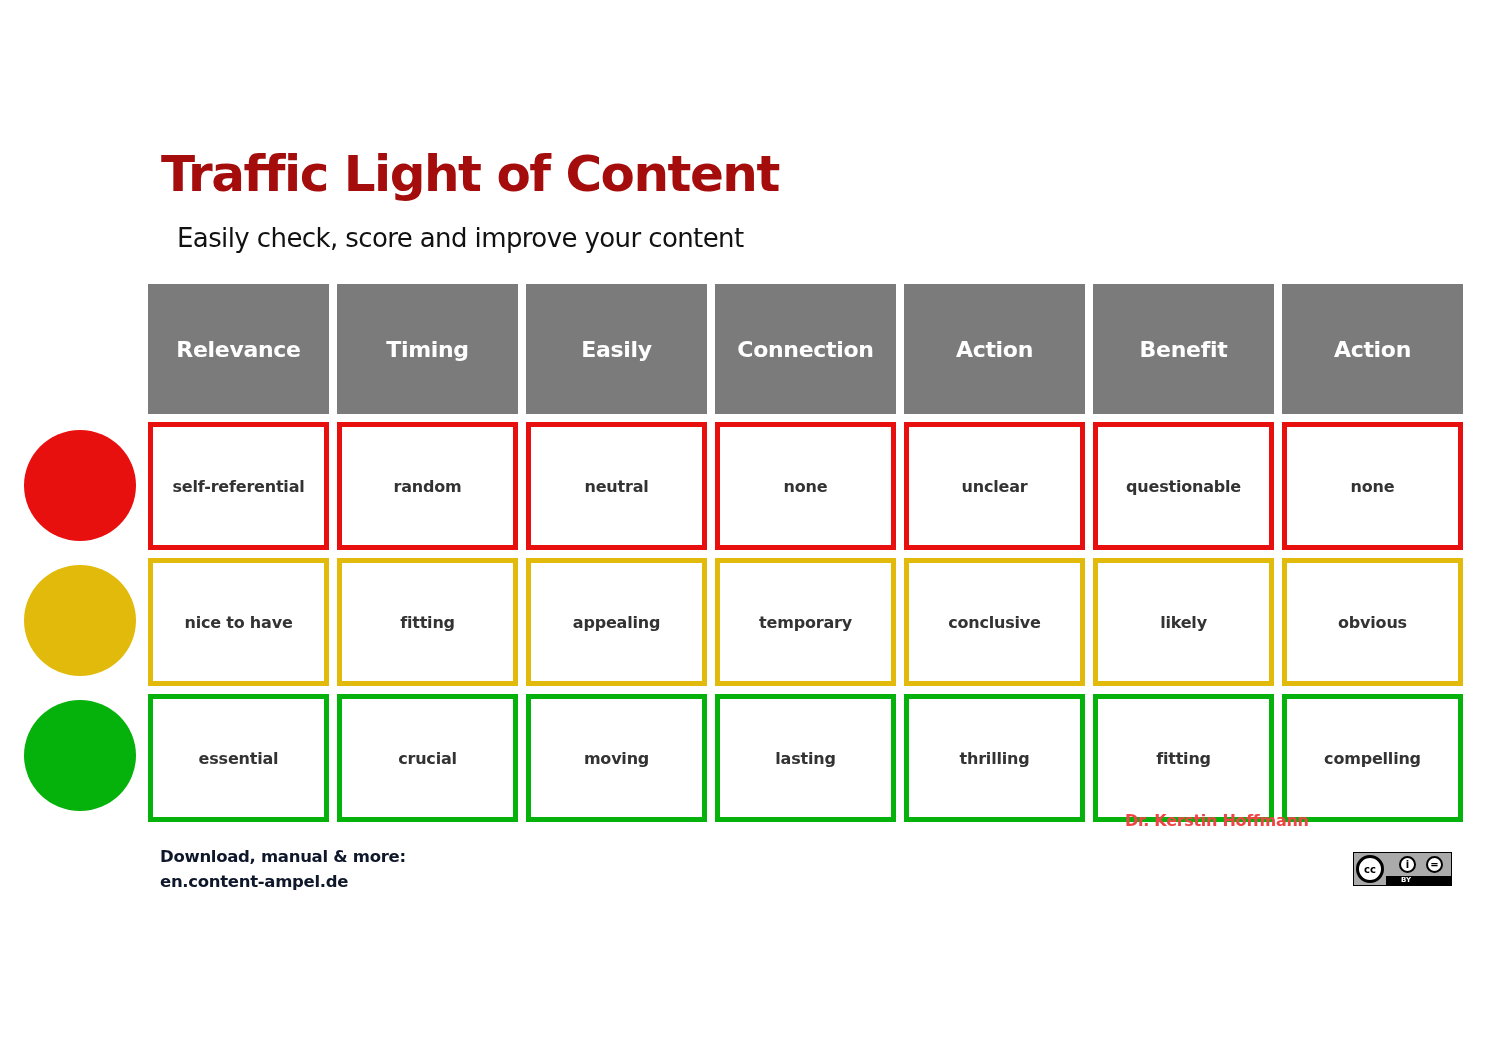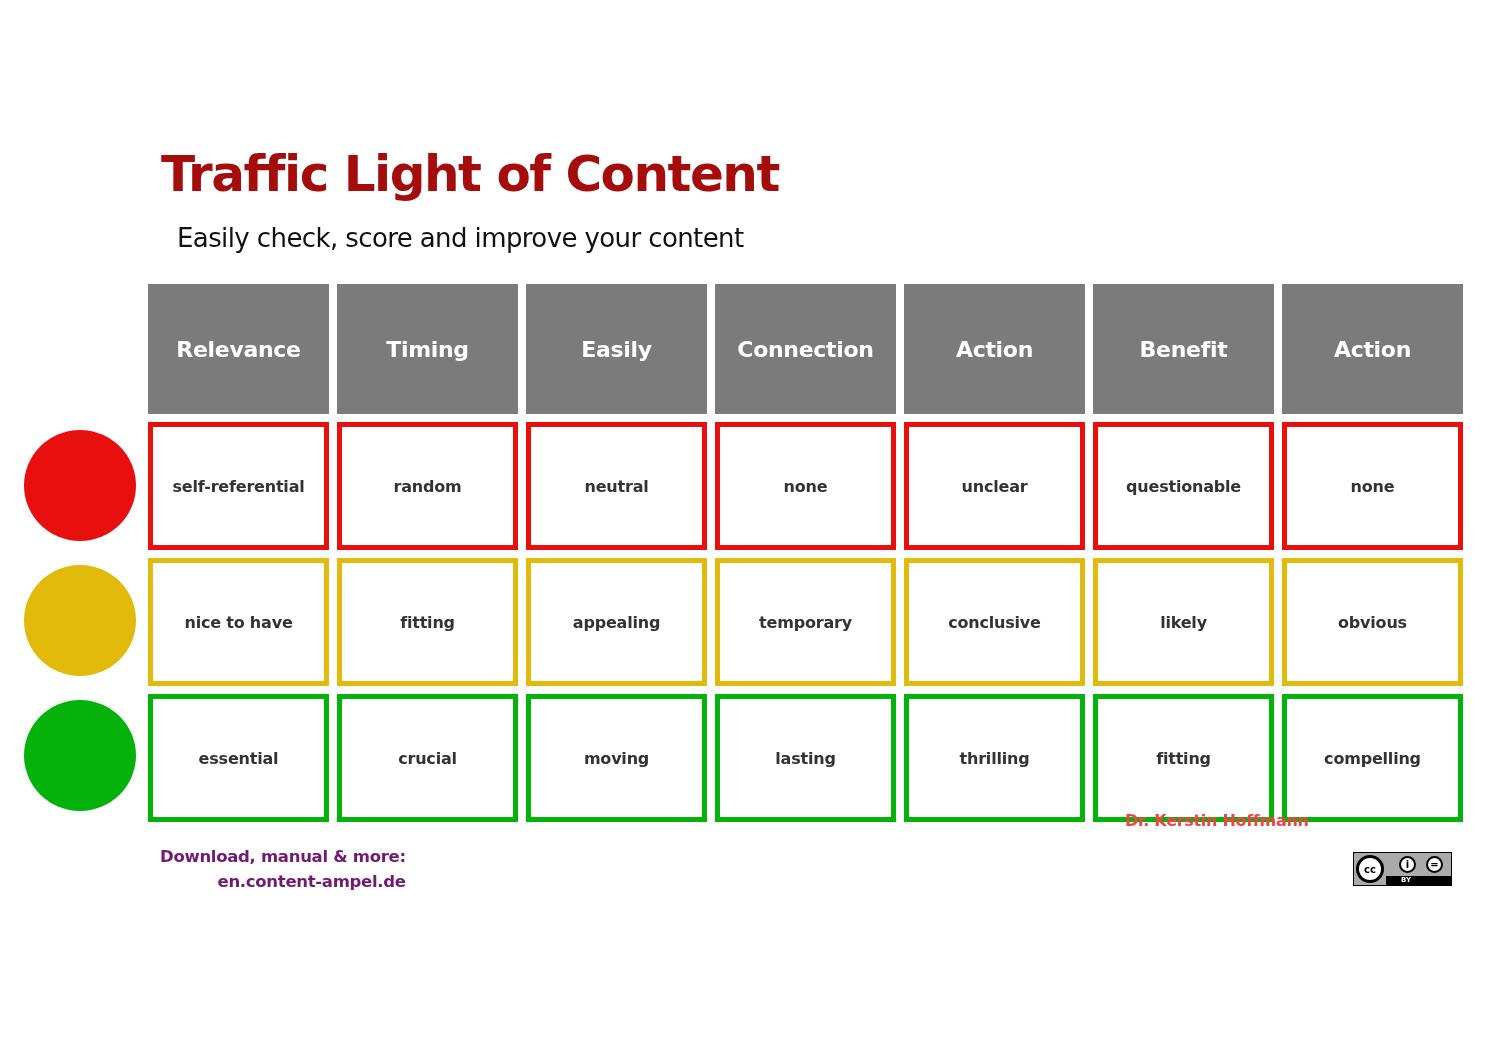--- a/index.html
+++ b/index.html
@@ -34,21 +34,21 @@
       display: flex; align-items: center; justify-content: center;
       font-size: 16px; font-weight: bold; color: #333; letter-spacing: -0.2px;
       text-align: center;
     }
     .lights { position: absolute; left: 24px; top: 430px; }
     .light {
       position: absolute; left: 0; width: 112px; height: 111px; border-radius: 50%;
     }
     .footer-left {
       position: absolute; left: 160px; top: 844px; font-size: 16.5px; font-weight: bold;
-      color: #701a75; line-height: 25px; letter-spacing: -0.3px; text-align: right;
+      color: #0f172a; line-height: 25px; letter-spacing: -0.3px;
     }
     .author {
       position: absolute; left: 1125px; top: 811px; font-size: 16px; font-weight: bold;
       color: #ef4444; letter-spacing: -0.3px; white-space: nowrap;
     }
     .cc {
       position: absolute; left: 1353px; top: 852px; width: 99px; height: 34px;
       background: #aaaaaa; border: 1px solid #000; box-sizing: border-box;
     }
     .cc .band { position: absolute; left: 32px; right: 0; bottom: 0; height: 9px; background: #000; }

